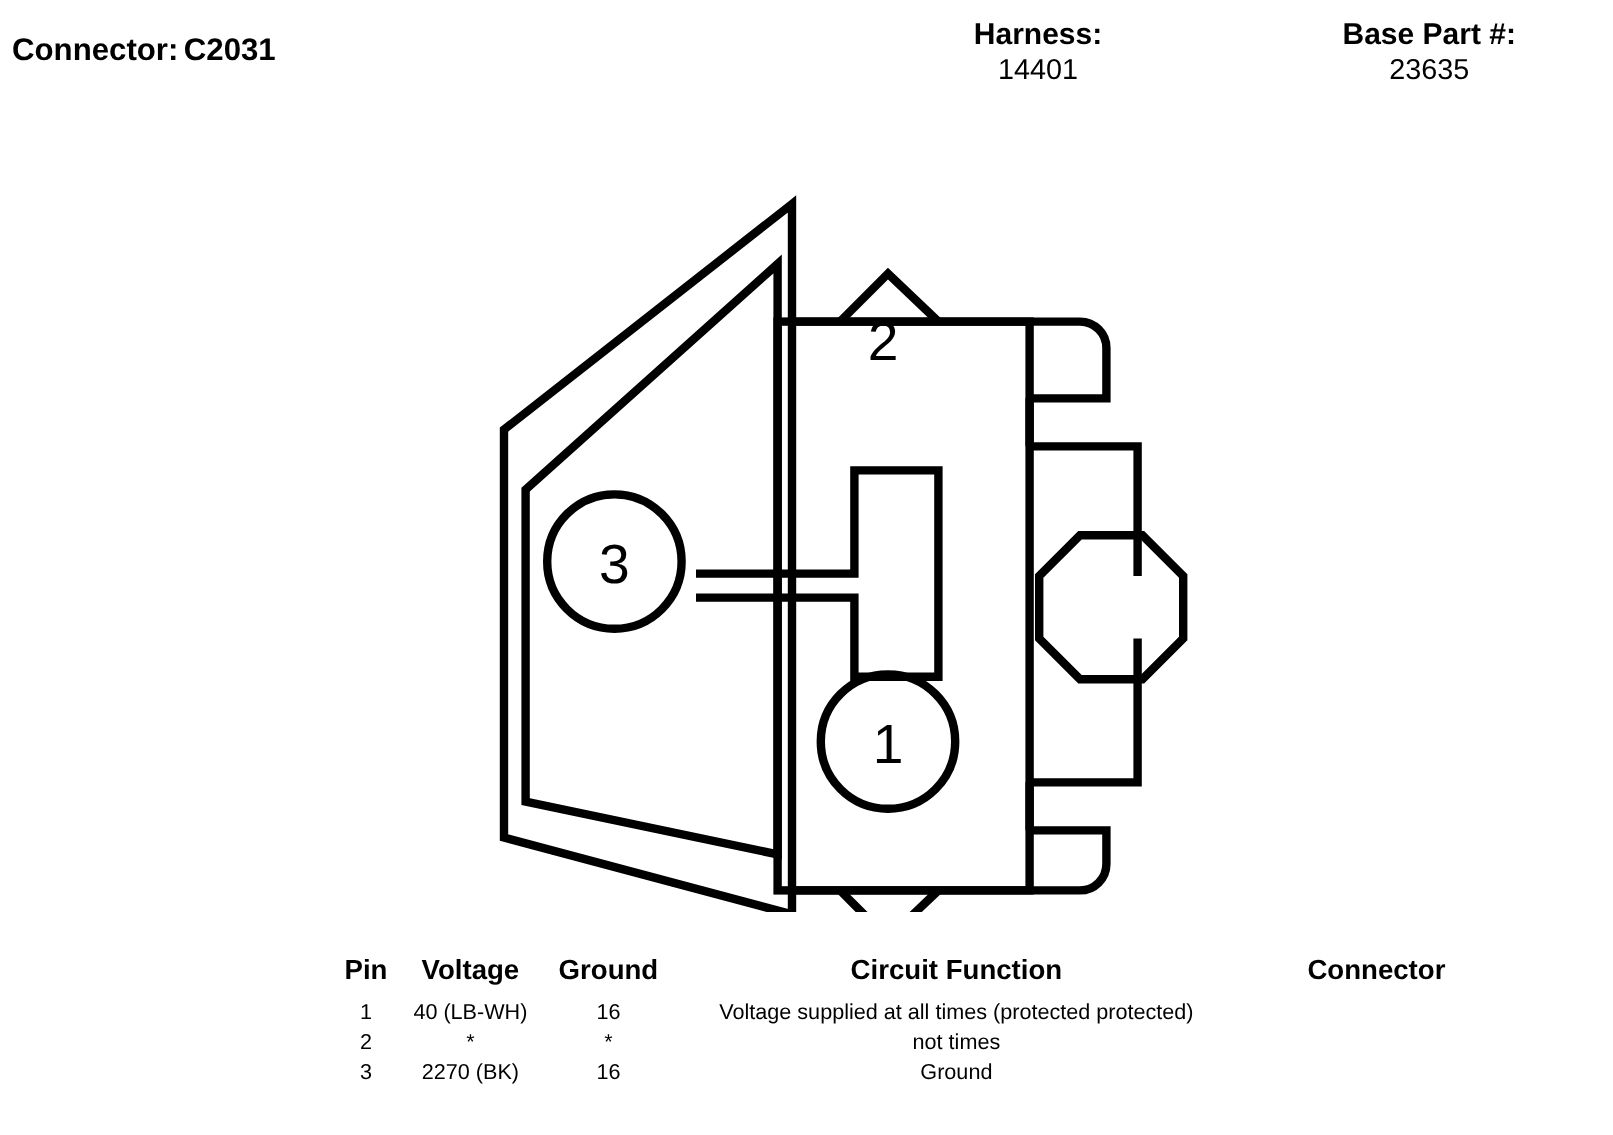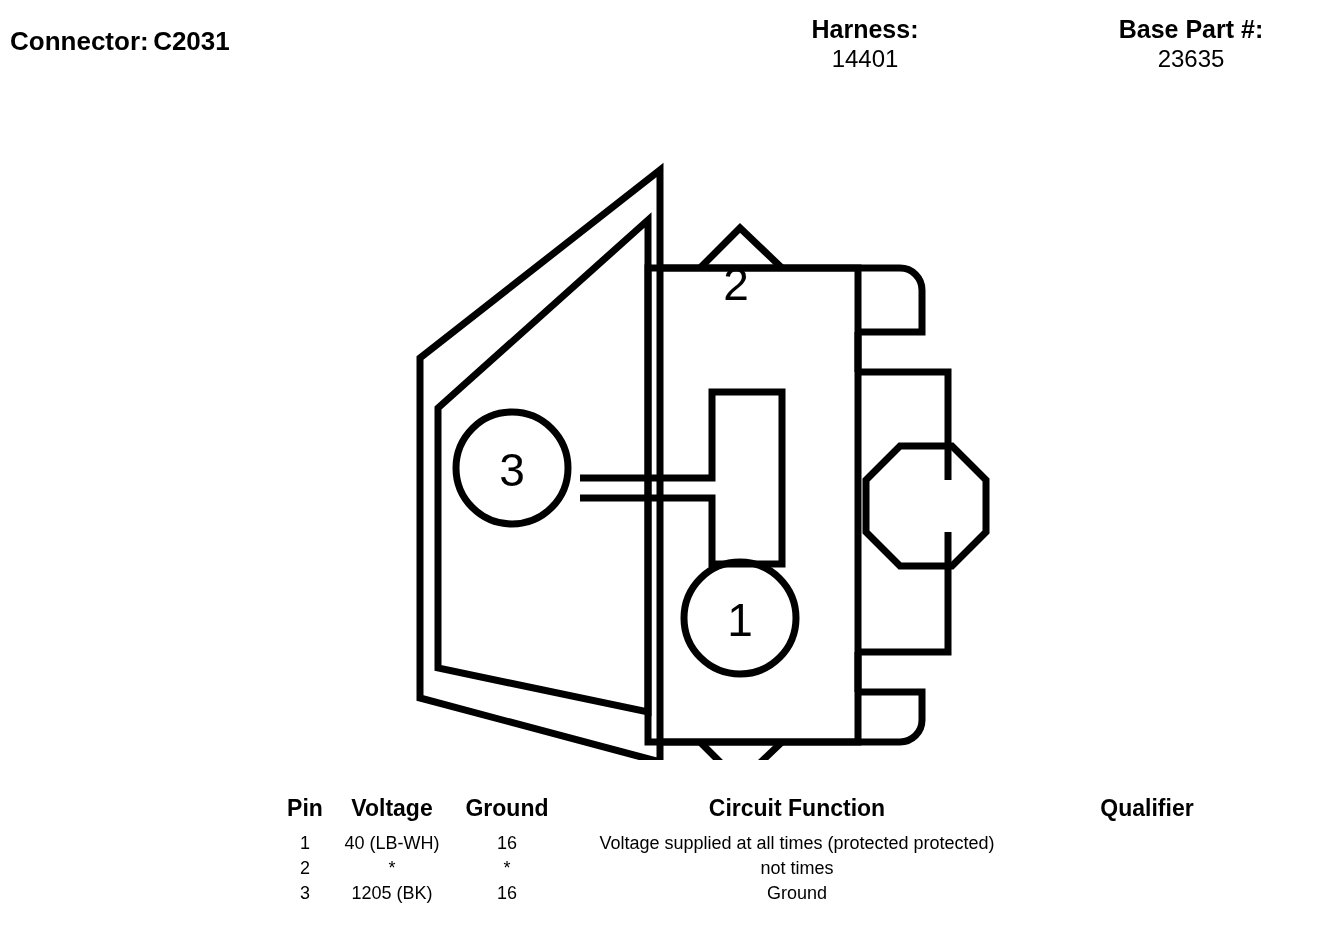--- a/index.html
+++ b/index.html
@@ -206,21 +206,21 @@
 
 <div class="pin-table">
   <table class="pins">
     <thead>
       <tr>
         <th class="spacer-left"></th>
         <th class="c-pin">Pin</th>
         <th class="c-circ">Voltage</th>
         <th class="c-gauge">Ground</th>
         <th class="c-func">Circuit Function</th>
-        <th class="c-qual">Qualifier</th>
+        <th class="c-qual">Connector</th>
       </tr>
     </thead>
     <tbody>
       <tr>
         <td class="spacer-left"></td>
         <td class="c-pin">1</td>
         <td class="c-circ">40 (LB-WH)</td>
         <td class="c-gauge">16</td>
         <td class="c-func">Voltage supplied at all times (protected protected)</td>
         <td class="c-qual"></td>
@@ -229,20 +229,20 @@
         <td class="spacer-left"></td>
         <td class="c-pin">2</td>
         <td class="c-circ">*</td>
         <td class="c-gauge">*</td>
         <td class="c-func">not times</td>
         <td class="c-qual"></td>
       </tr>
       <tr>
         <td class="spacer-left"></td>
         <td class="c-pin">3</td>
-        <td class="c-circ">1205 (BK)</td>
+        <td class="c-circ">2270 (BK)</td>
         <td class="c-gauge">16</td>
         <td class="c-func">Ground</td>
         <td class="c-qual"></td>
       </tr>
     </tbody>
   </table>
 </div>
 
 </body></html>

